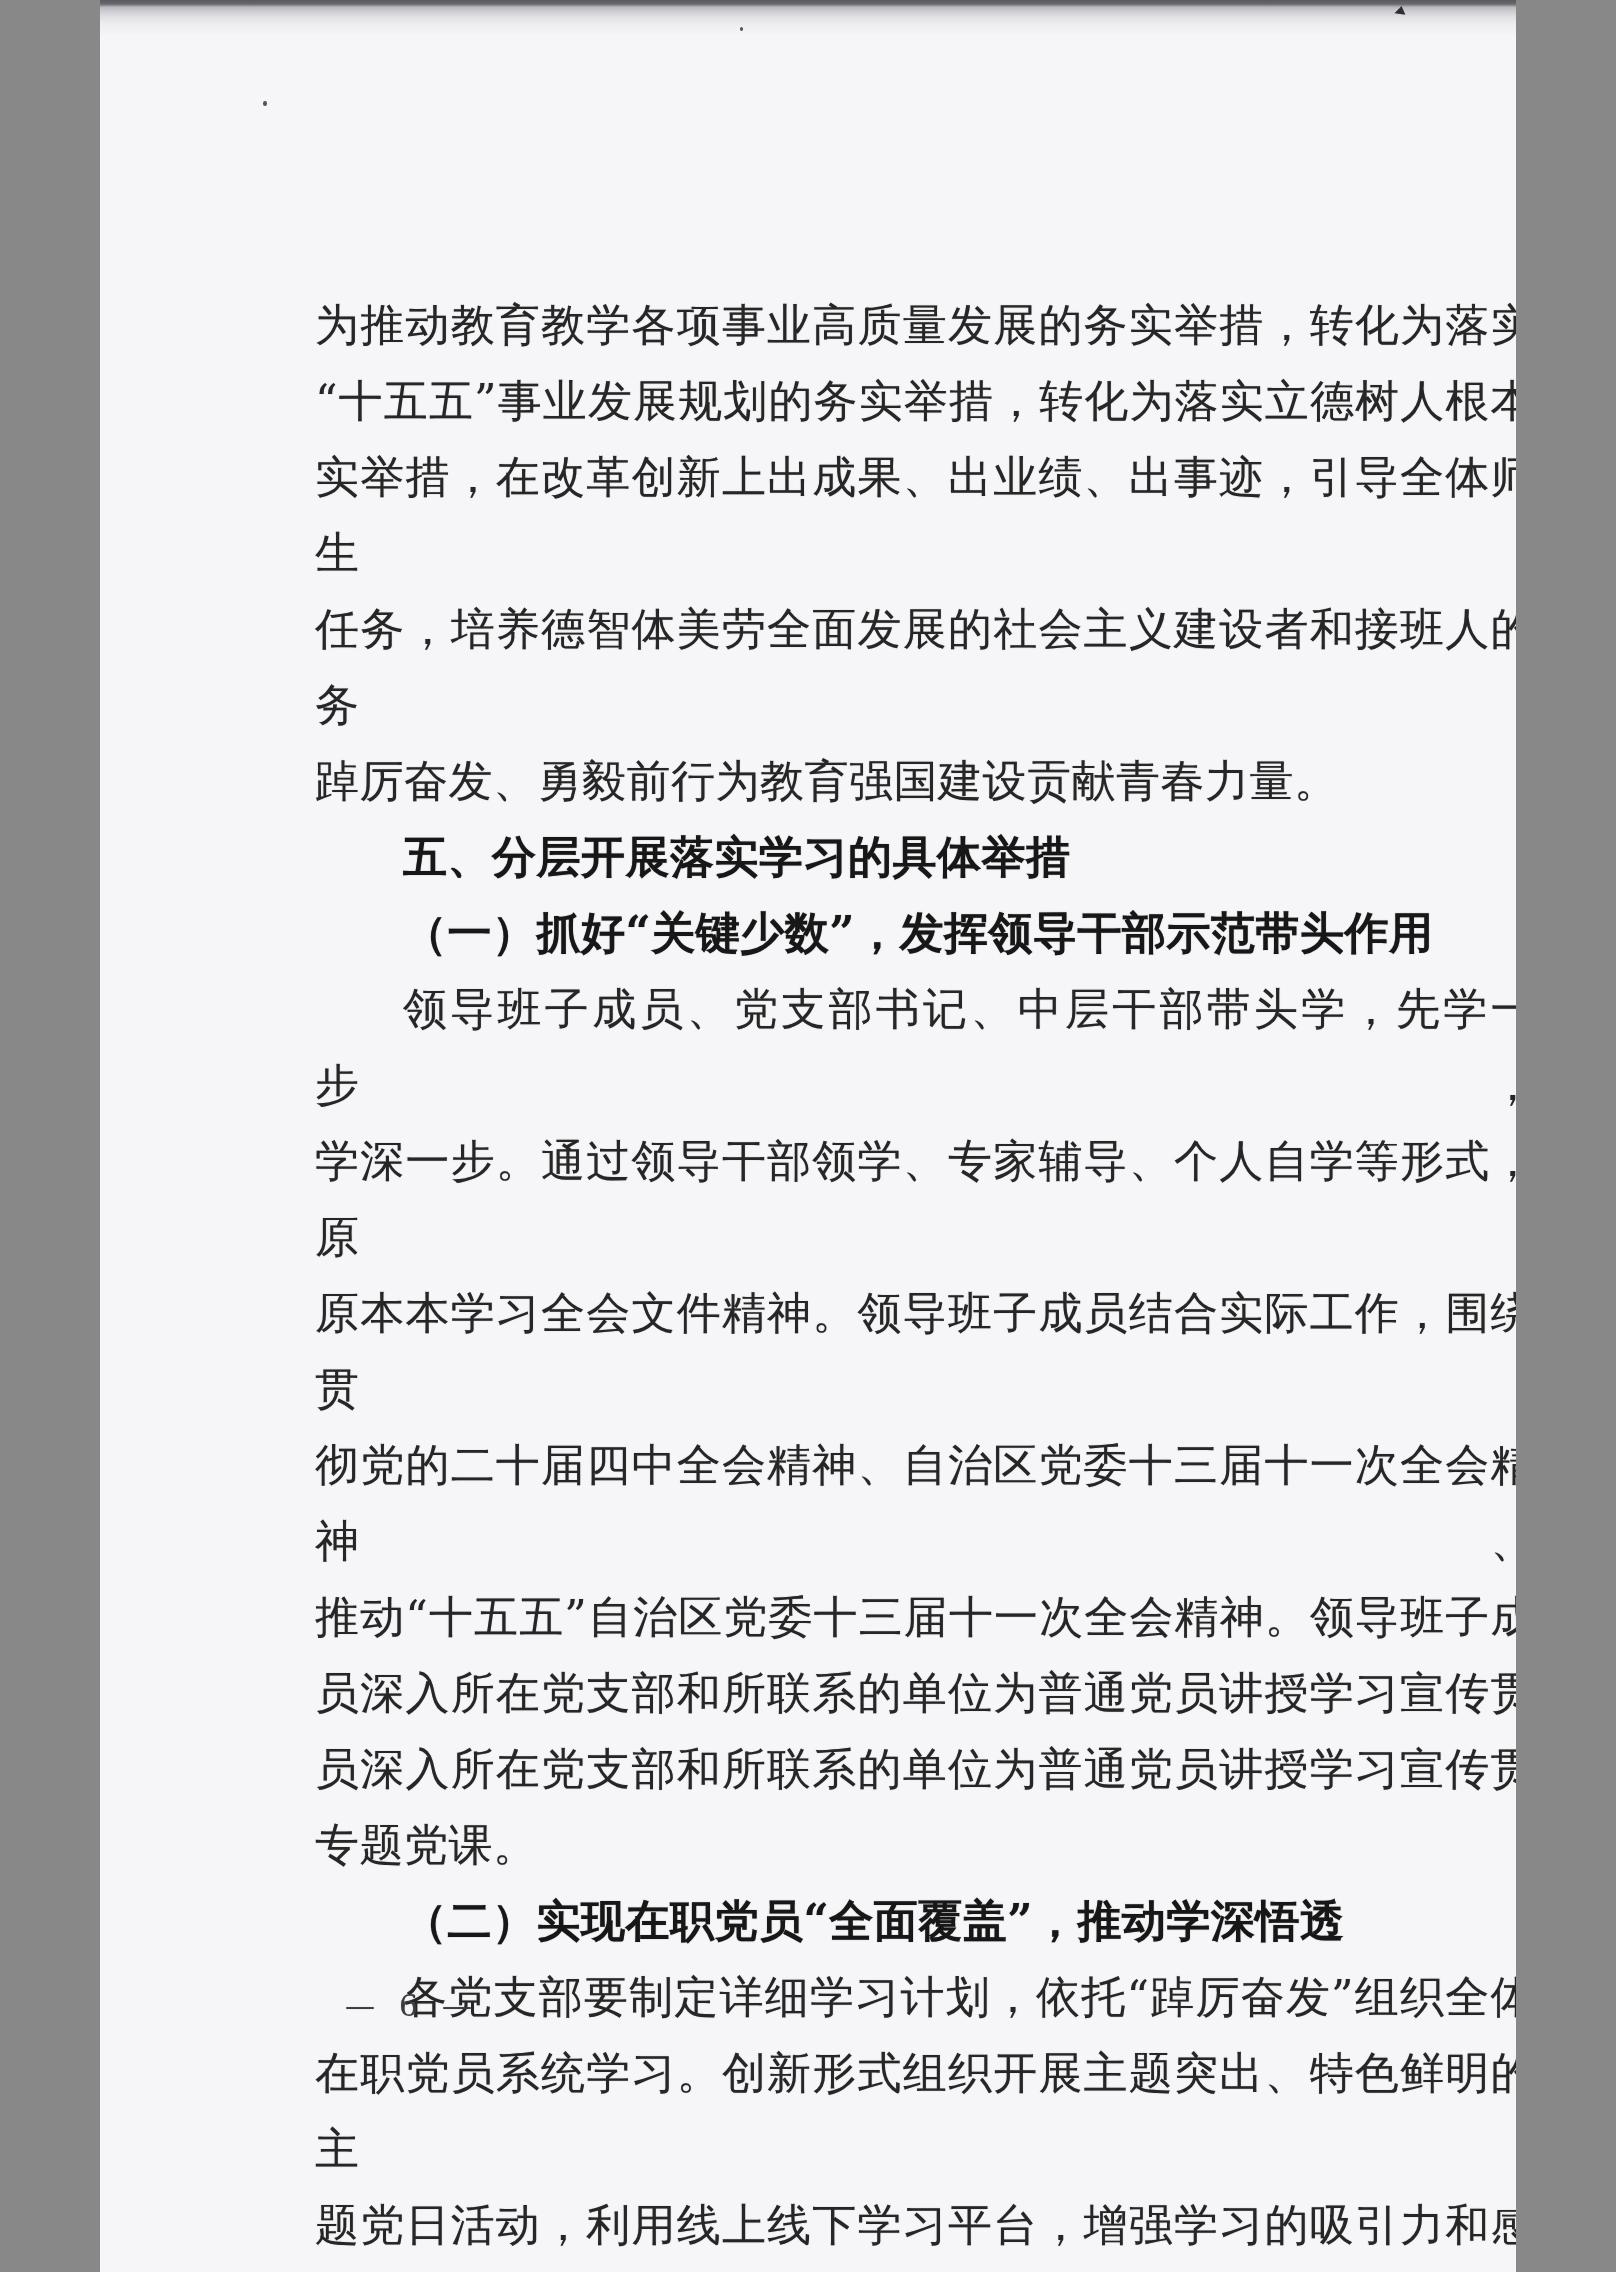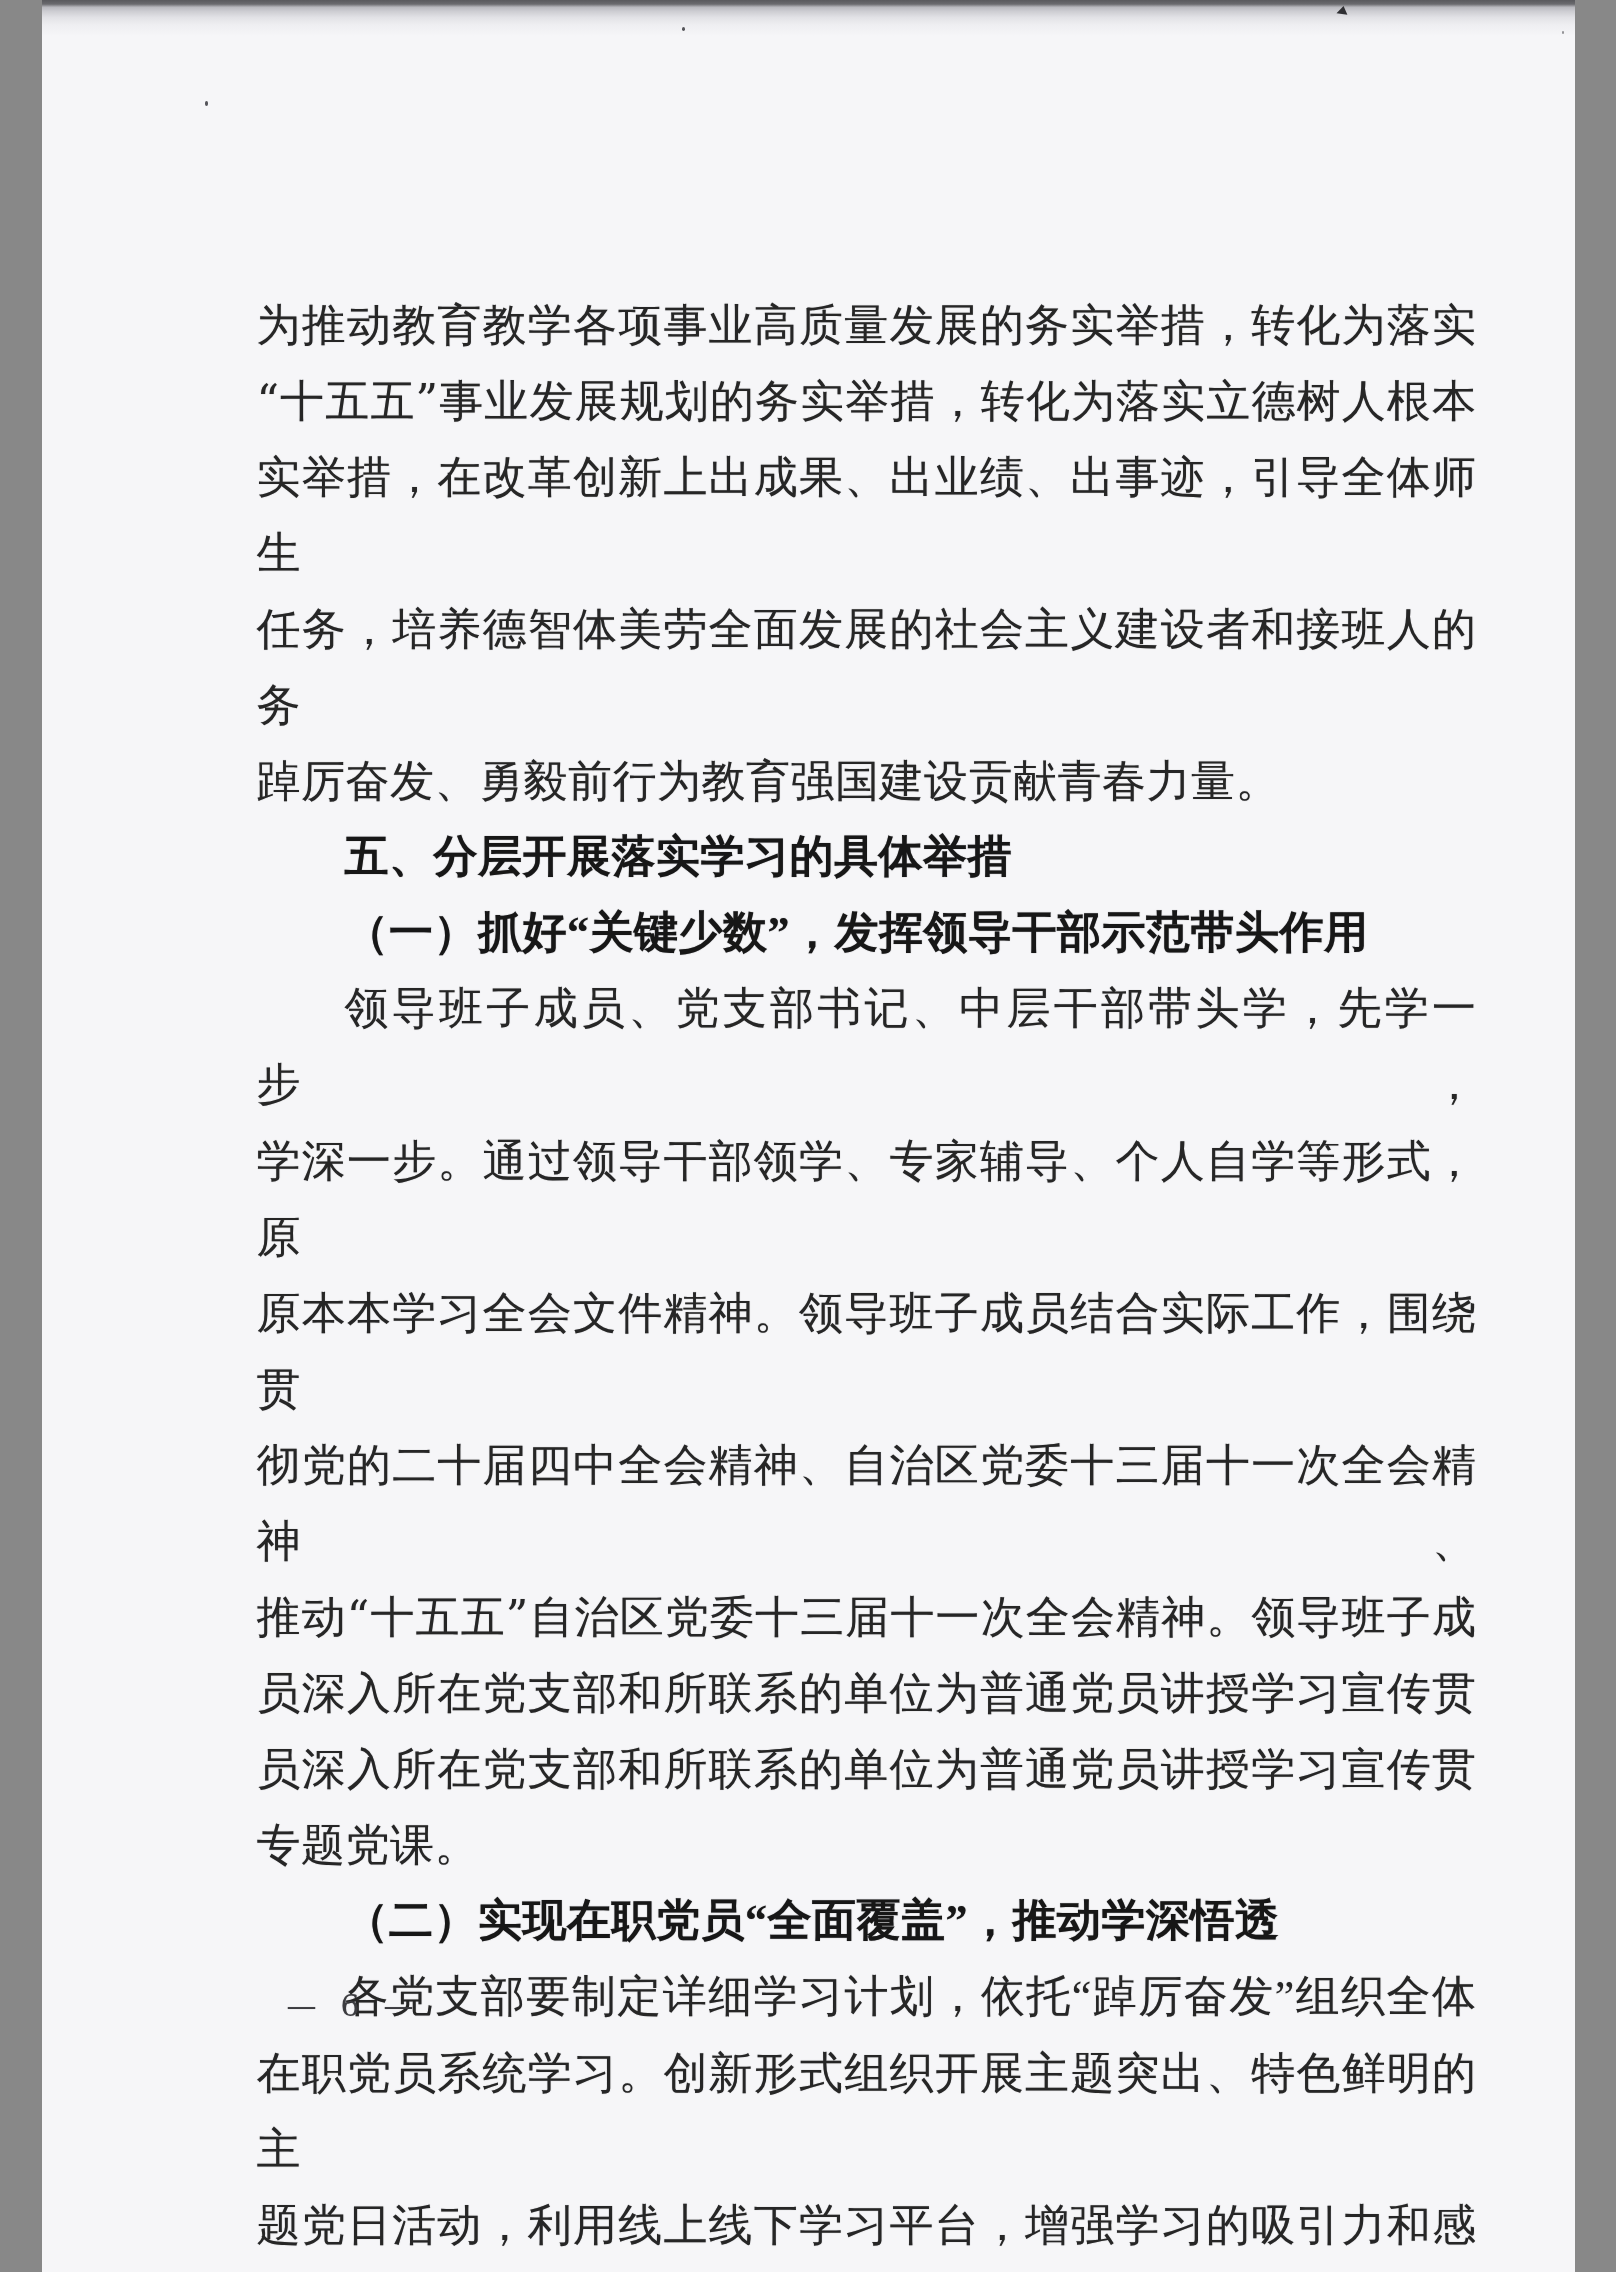--- a/index.html
+++ b/index.html
@@ -2,21 +2,21 @@
 <html style="font-size:8.2px"><head>
 <meta charset="utf-8">
 <style>
   html, body {
     margin: 0;
     padding: 0;
     background: #888;
   }
   .page {
     position: relative;
-    width: 1533px;
+    width: 1416px;
     height: 2273px;
     margin: 0 auto;
     background: #f6f6f8;
     overflow: hidden;
     font-family: "DejaVu Serif", "Liberation Serif", serif;
   }
   
   .scan-top {
     position: absolute;
     left: 0; top: 0;
@@ -57,21 +57,20 @@
     text-shadow: 0 0 1px rgba(50,50,55,0.45);
     letter-spacing: 0.5px;
   }
   .line.fill {
     white-space: normal;
     text-align: justify;
     text-align-last: justify;
   }
   .line.indent {
     text-indent: 2em;
-    font-family: Liberation Serif, serif;
   }
   .line.heading {
     font-weight: bold;
     color: #171717;
     text-shadow: 0 0 1px rgba(30,30,35,0.55);
   }
   .footer {
     position: absolute;
     left: 245px;
     top: 1983px;

